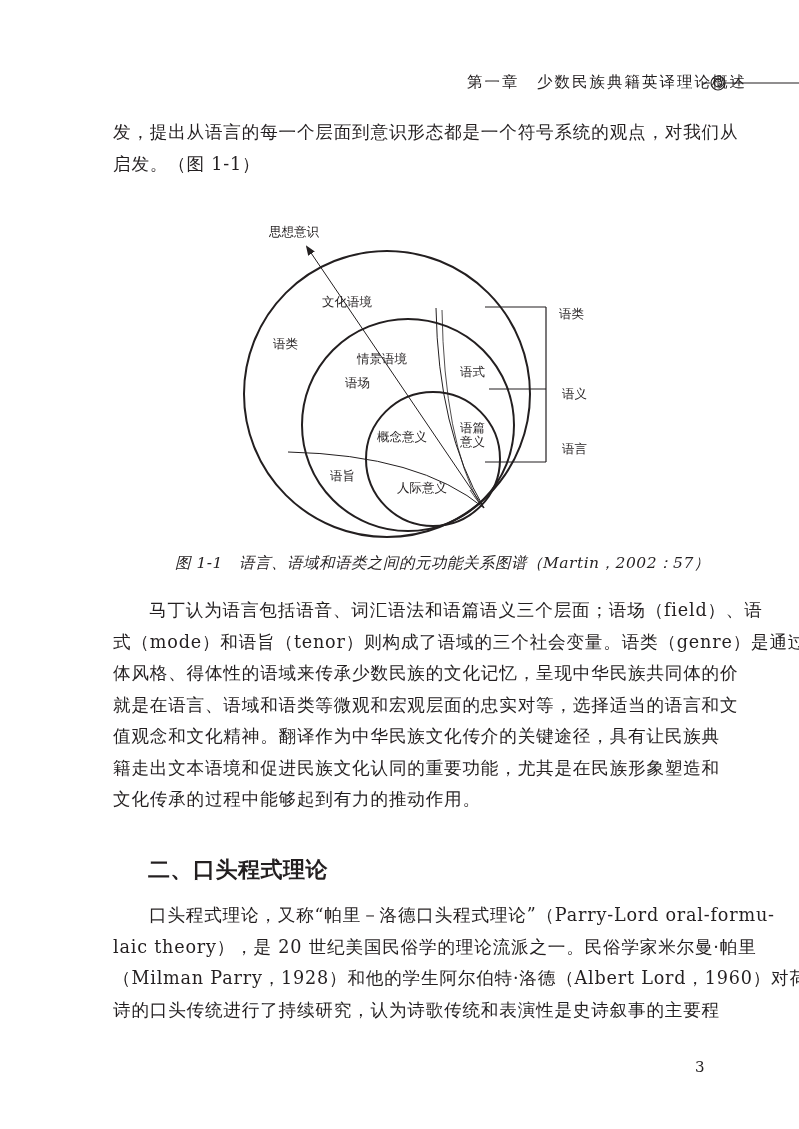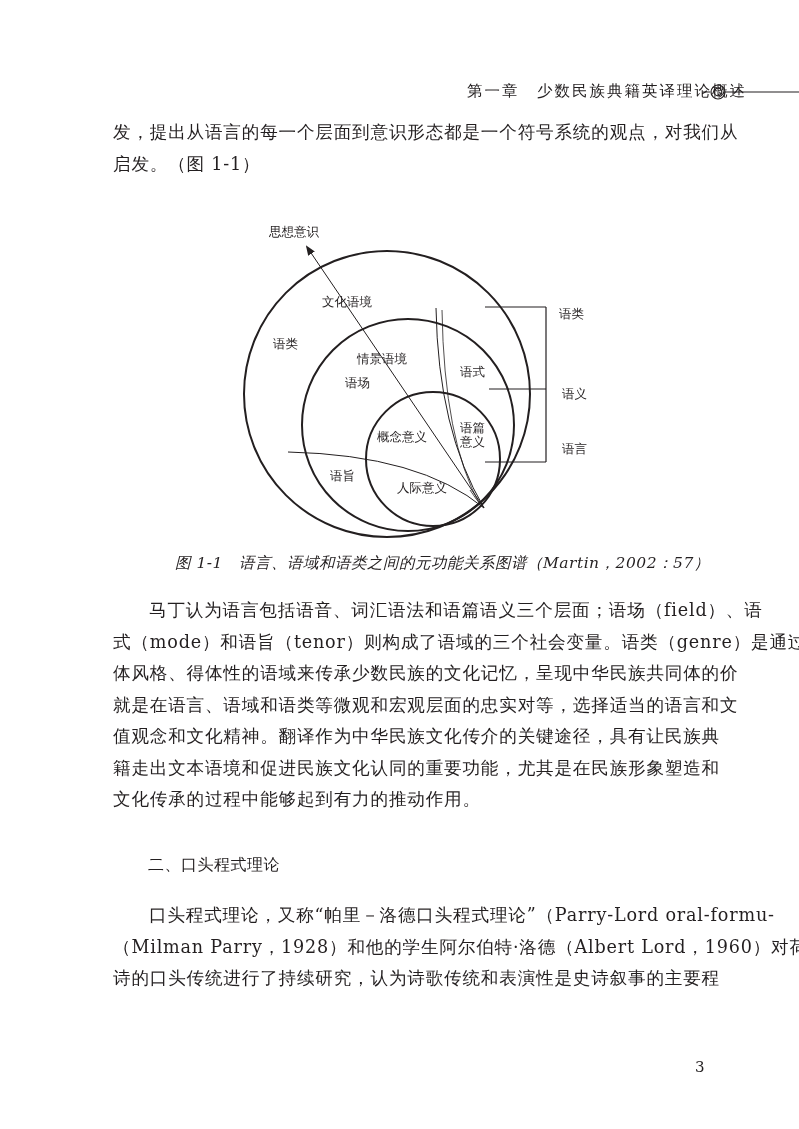--- a/index.html
+++ b/index.html
@@ -2,21 +2,21 @@
 <html><head>
 <meta charset="utf-8">
 <style>
   html, body { margin: 0; padding: 0; background: #ffffff; }
   body {
     width: 799px; height: 1129px; position: relative; overflow: hidden;
     font-family: "DejaVu Serif", "Liberation Serif", serif;
     color: #231f20;
   }
   .running-head {
-    position: absolute; top: 70px; left: 450px; width: 349px; height: 30px; margin-top: 9px;
+    position: absolute; top: 70px; left: 450px; width: 349px; height: 30px;
   }
   .running-head .title {
     position: absolute; left: 17px; top: 2px;
     font-size: 15.5px; letter-spacing: 2px; color: #231f20; white-space: nowrap;
   }
   .running-head svg { position: absolute; left: 0; top: 0; }
   .para {
     position: absolute; left: 113px; width: 598px;
     font-size: 17.6px; line-height: 31.5px; letter-spacing: 0.8px;
     text-align: justify; text-align-last: left;
@@ -27,22 +27,22 @@
   .p2 { top: 595px; }
   .p3 { top: 900px; }
   .figure { position: absolute; left: 0; top: 0; width: 799px; height: 560px; pointer-events: none; }
   .fig-label { font-family: "DejaVu Serif", "Liberation Serif", serif; font-size: 12.5px; fill: #231f20; }
   .caption {
     position: absolute; top: 553px; left: 175px; font-size: 15.5px; letter-spacing: 0.5px; white-space: nowrap; font-style: italic;
   }
   .caption .num { margin-right: 16px; }
   .section-heading {
     position: absolute; top: 855px; left: 148px;
-    font-family: "DejaVu Sans", "Liberation Sans", sans-serif; font-weight: normal;
-    font-size: 16px; letter-spacing: 0.5px;
+    font-family: "DejaVu Sans", "Liberation Sans", sans-serif; font-weight: bold;
+    font-size: 22px; letter-spacing: 0.5px;
   }
   .page-number {
     position: absolute; top: 1058px; left: 695px; font-size: 15px;
   }
 </style>
 </head>
 <body>
 
 <div class="running-head">
   <span class="title">第一章　少数民族典籍英译理论概述</span>
@@ -109,17 +109,18 @@
   <span class="line">就是在语言、语域和语类等微观和宏观层面的忠实对等，选择适当的语言和文</span>
   <span class="line">值观念和文化精神。翻译作为中华民族文化传介的关键途径，具有让民族典</span>
   <span class="line">籍走出文本语境和促进民族文化认同的重要功能，尤其是在民族形象塑造和</span>
   <span class="line">文化传承的过程中能够起到有力的推动作用。</span>
 </div>
 
 <div class="section-heading">二、口头程式理论</div>
 
 <div class="para p3">
   <span class="line indent">口头程式理论，又称“帕里－洛德口头程式理论”（Parry-Lord oral-formu-</span>
+  <span class="line">laic theory），是 20 世纪美国民俗学的理论流派之一。民俗学家米尔曼·帕里</span>
   <span class="line">（Milman Parry，1928）和他的学生阿尔伯特·洛德（Albert Lord，1960）对荷马史</span>
   <span class="line">诗的口头传统进行了持续研究，认为诗歌传统和表演性是史诗叙事的主要程</span>
 </div>
 
 <div class="page-number">3</div>
 
 </body></html>

